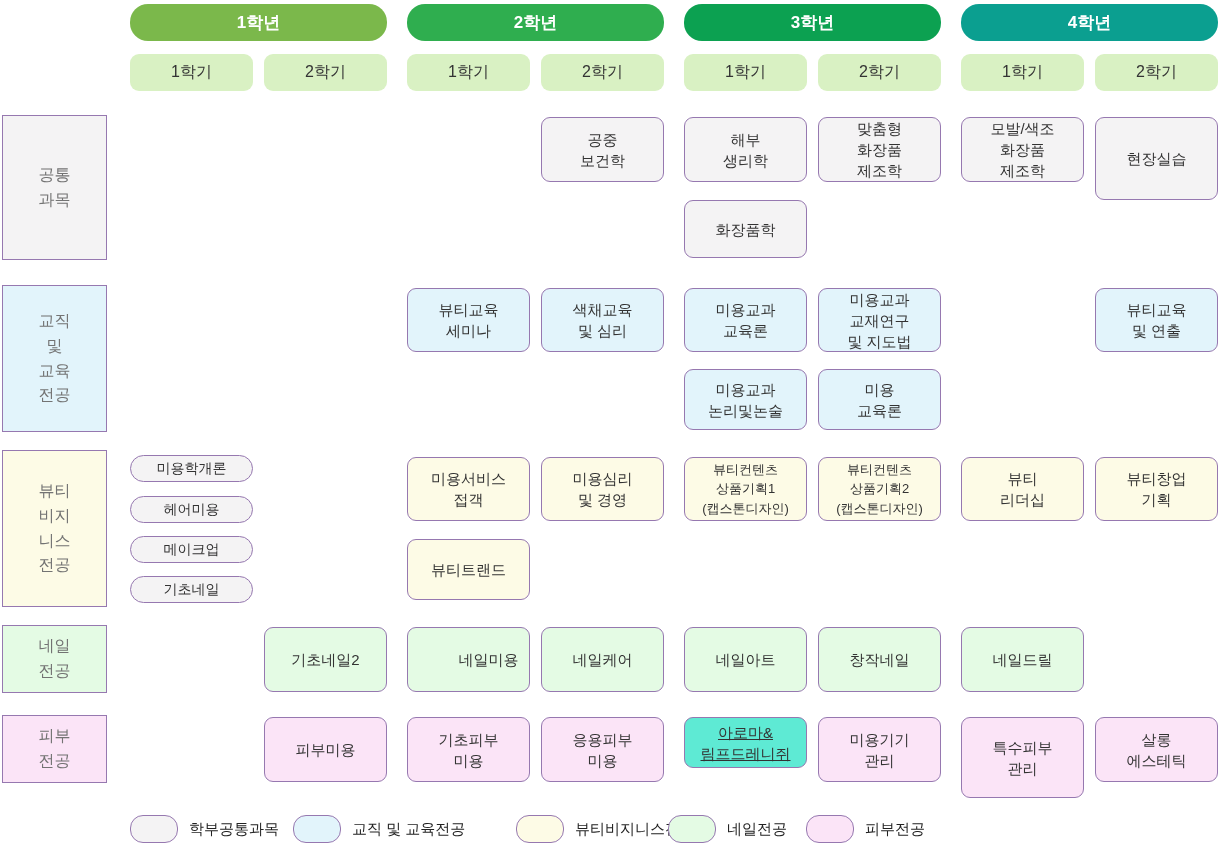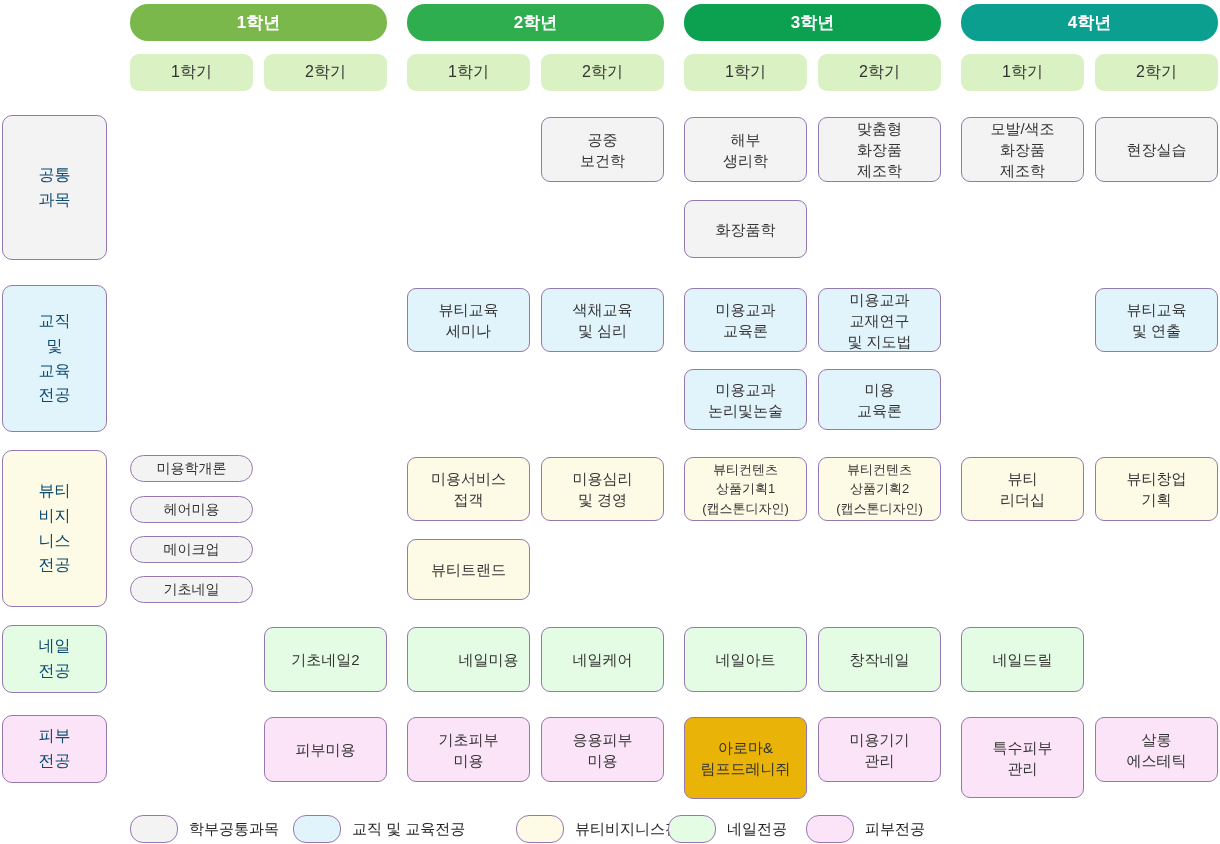--- a/index.html
+++ b/index.html
@@ -24,22 +24,22 @@
     position: absolute;
     border-radius: 9px;
     background: #d9f1c3;
     color: #333333;
     font-size: 16px;
     display: flex; align-items: center; justify-content: center;
   }
   .band-label {
     position: absolute;
     border: 1.5px solid #9678b0;
-    border-radius: 10px;
-    color: #0c4a6e;
+    border-radius: 0;
+    color: #737373;
     font-size: 16px;
     line-height: 1.55;
     display: flex; align-items: center; justify-content: center;
     text-align: center;
     white-space: pre-line;
   }
   .course-card {
     position: absolute;
     border: 1.5px solid #9678b0;
     border-radius: 9px;
@@ -110,21 +110,21 @@
     <div class="course-card" style="left: 541px; top: 117px; width: 123px; height: 65px; background: rgb(244, 243, 244); border-color: rgb(150, 120, 176);">공중
 보건학</div>
     <div class="course-card" style="left: 684px; top: 117px; width: 123px; height: 65px; background: rgb(244, 243, 244); border-color: rgb(150, 120, 176);">해부
 생리학</div>
     <div class="course-card" style="left: 818px; top: 117px; width: 123px; height: 65px; background: rgb(244, 243, 244); border-color: rgb(150, 120, 176);">맞춤형
 화장품
 제조학</div>
     <div class="course-card" style="left: 961px; top: 117px; width: 123px; height: 65px; background: rgb(244, 243, 244); border-color: rgb(150, 120, 176);">모발/색조
 화장품
 제조학</div>
-    <div class="course-card" style="left: 1095px; top: 117px; width: 123px; height: 65px; background: rgb(244, 243, 244); border-color: rgb(150, 120, 176); text-align: center;">현장실습</div>
+    <div class="course-card" style="left: 1095px; top: 117px; width: 123px; height: 83px; background: rgb(244, 243, 244); border-color: rgb(150, 120, 176); text-align: center;">현장실습</div>
     <div class="course-card" style="left: 684px; top: 200px; width: 123px; height: 58px; background: rgb(244, 243, 244); border-color: rgb(150, 120, 176);">화장품학</div>
     <div class="course-card" style="left: 407px; top: 288px; width: 123px; height: 64px; background: rgb(226, 244, 251); border-color: rgb(150, 120, 176);">뷰티교육
 세미나</div>
     <div class="course-card" style="left: 541px; top: 288px; width: 123px; height: 64px; background: rgb(226, 244, 251); border-color: rgb(150, 120, 176);">색채교육
 및 심리</div>
     <div class="course-card" style="left: 684px; top: 288px; width: 123px; height: 64px; background: rgb(226, 244, 251); border-color: rgb(150, 120, 176);">미용교과
 교육론</div>
     <div class="course-card" style="left: 818px; top: 288px; width: 123px; height: 64px; background: rgb(226, 244, 251); border-color: rgb(150, 120, 176);">미용교과
 교재연구
 및 지도법</div>
@@ -157,21 +157,21 @@
     <div class="course-card" style="left: 407px; top: 627px; width: 123px; height: 65px; background: rgb(228, 251, 228); border-color: rgb(150, 120, 176); padding-left: 40px;">네일미용</div>
     <div class="course-card" style="left: 541px; top: 627px; width: 123px; height: 65px; background: rgb(228, 251, 228); border-color: rgb(150, 120, 176);">네일케어</div>
     <div class="course-card" style="left: 684px; top: 627px; width: 123px; height: 65px; background: rgb(228, 251, 228); border-color: rgb(150, 120, 176);">네일아트</div>
     <div class="course-card" style="left: 818px; top: 627px; width: 123px; height: 65px; background: rgb(228, 251, 228); border-color: rgb(150, 120, 176);">창작네일</div>
     <div class="course-card" style="left: 961px; top: 627px; width: 123px; height: 65px; background: rgb(228, 251, 228); border-color: rgb(150, 120, 176);">네일드릴</div>
     <div class="course-card" style="left: 264px; top: 717px; width: 123px; height: 65px; background: rgb(251, 228, 247); border-color: rgb(150, 120, 176);">피부미용</div>
     <div class="course-card" style="left: 407px; top: 717px; width: 123px; height: 65px; background: rgb(251, 228, 247); border-color: rgb(150, 120, 176);">기초피부
 미용</div>
     <div class="course-card" style="left: 541px; top: 717px; width: 123px; height: 65px; background: rgb(251, 228, 247); border-color: rgb(150, 120, 176);">응용피부
 미용</div>
-    <div class="course-card" style="left: 684px; top: 717px; width: 123px; height: 82px; background: #eab308; border-color: rgb(150, 120, 176);">아로마&amp;
+    <div class="course-card" style="left: 684px; top: 717px; width: 123px; height: 51px; background: #5eead4; border-color: rgb(150, 120, 176); text-decoration: underline;">아로마&amp;
 림프드레니쥐</div>
     <div class="course-card" style="left: 818px; top: 717px; width: 123px; height: 65px; background: rgb(251, 228, 247); border-color: rgb(150, 120, 176);">미용기기
 관리</div>
     <div class="course-card" style="left: 961px; top: 717px; width: 123px; height: 81px; background: rgb(251, 228, 247); border-color: rgb(150, 120, 176);">특수피부
 관리</div>
     <div class="course-card" style="left: 1095px; top: 717px; width: 123px; height: 65px; background: rgb(251, 228, 247); border-color: rgb(150, 120, 176);">살롱
 에스테틱</div>
     <div class="legend-item" style="left: 293px; top: 815px;">
       <div class="legend-swatch" style="background: rgb(226, 244, 251); border-color: rgb(150, 120, 176);"></div>
       <div class="legend-label">교직 및 교육전공</div>

